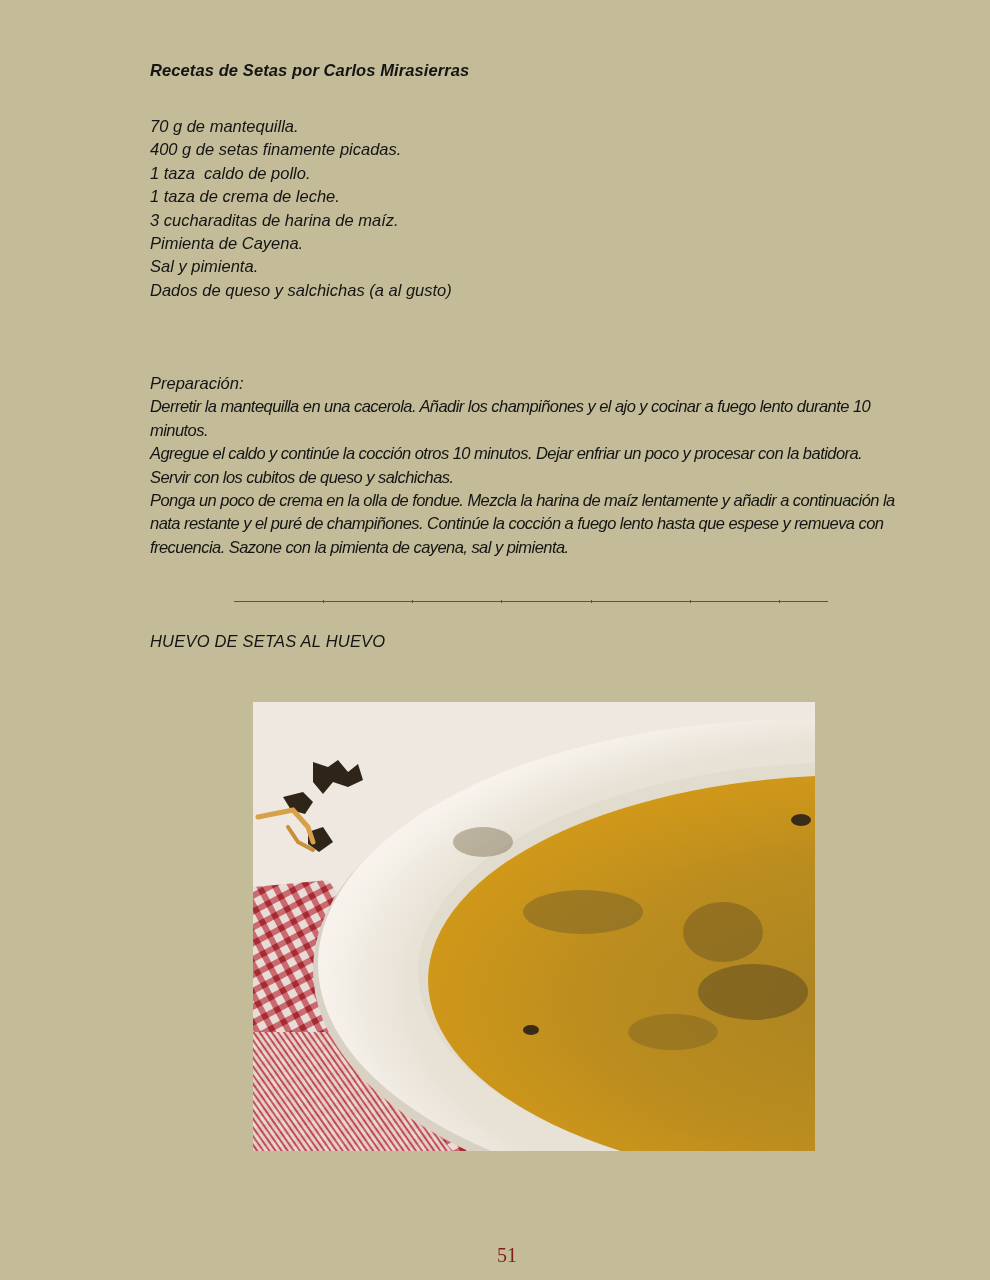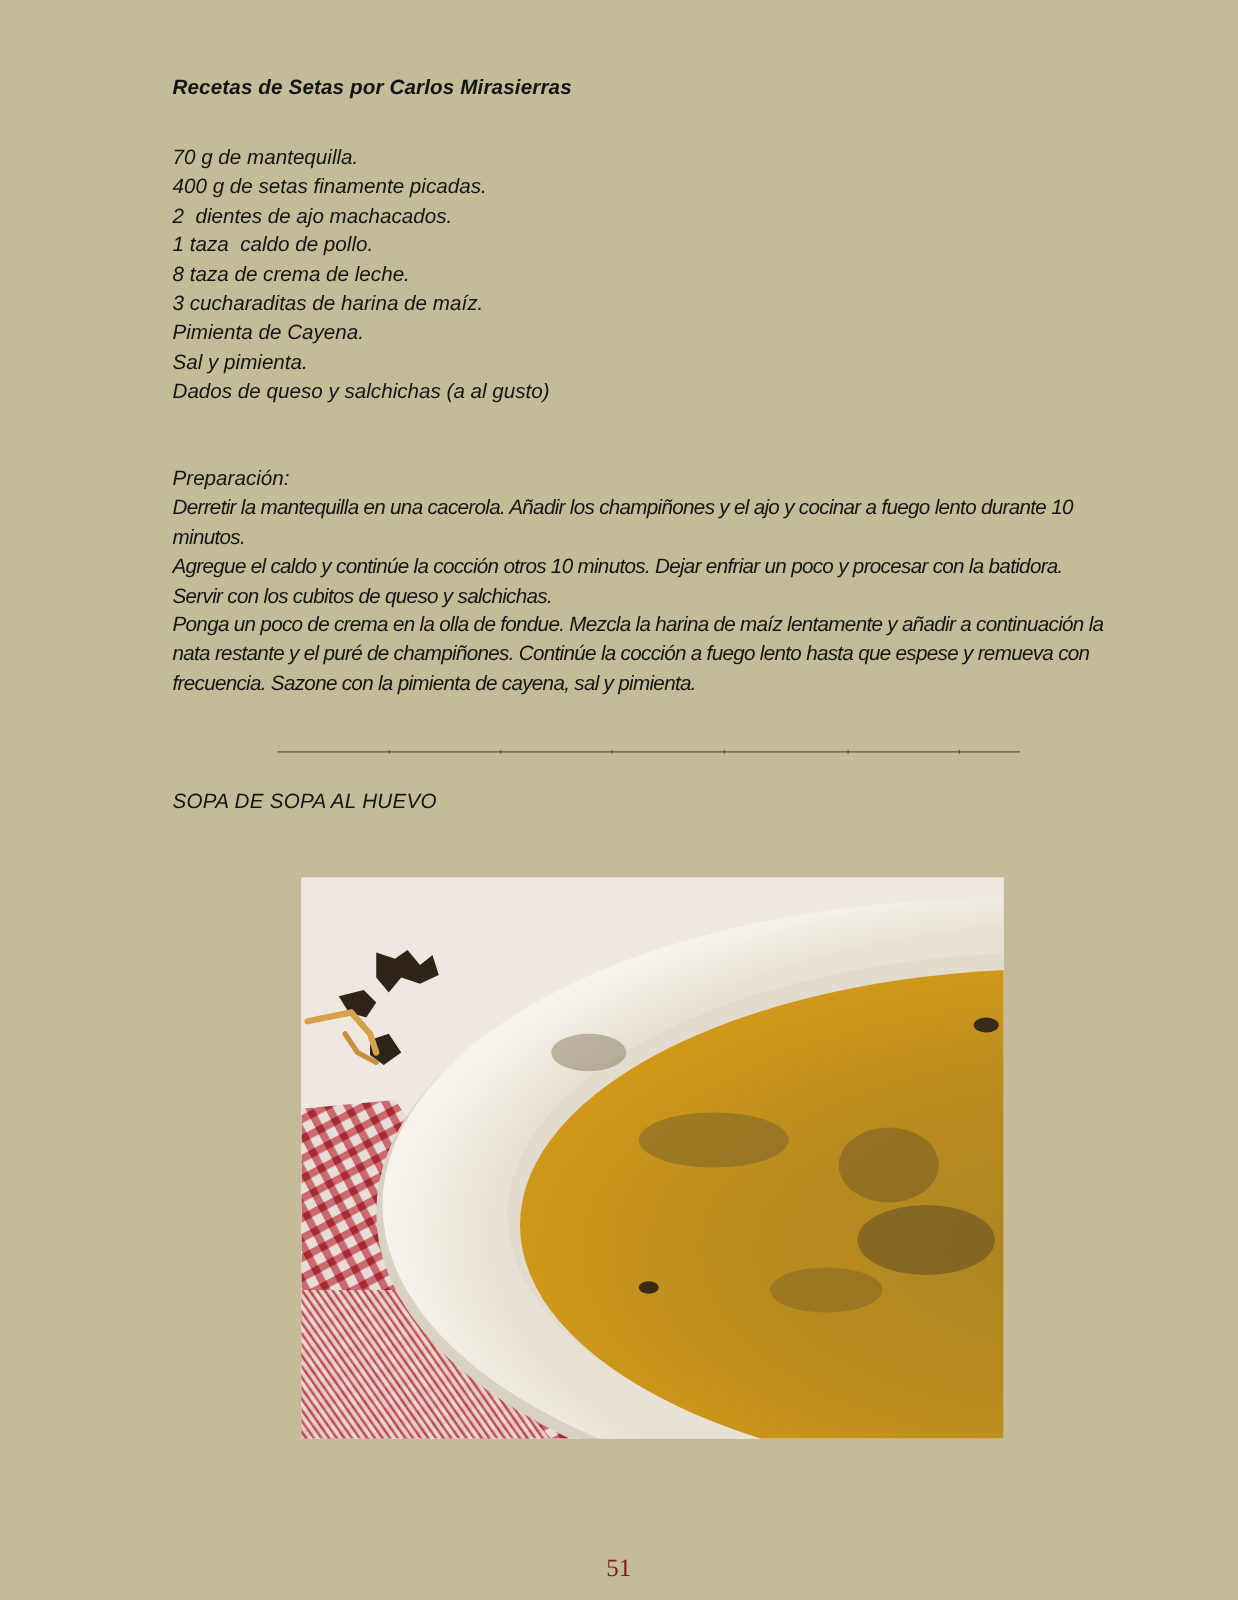--- a/index.html
+++ b/index.html
@@ -1,20 +1,20 @@
 <!DOCTYPE html>
 <html><head>
 <meta charset="utf-8">
 <style>
   html, body { margin:0; padding:0; }
   body {
     width:990px; height:1280px; background:#c4bc98; position:relative; overflow:hidden;
     font-family:"Liberation Sans", sans-serif; color:#141414;
   }
-  .page { position:absolute; left:0; top:0; width:836px; height:1280px; }
+  .page { position:absolute; left:12px; top:0; width:836px; height:1280px; }
   .header { position:absolute; left:138px; top:61px; font-size:16.5px; font-weight:bold; font-style:italic; letter-spacing:0.1px; }
   .ingredients { position:absolute; left:138px; top:115px; font-size:16.5px; font-style:italic; line-height:23.4px; }
   .ingredients div { white-space:pre; }
   .prep { position:absolute; left:138px; top:372px; width:770px; font-size:16.5px; font-style:italic; line-height:23.4px; }
   .prep p { margin:0; }
   .prep .cond { letter-spacing:-0.55px; word-spacing:0px; }
   .divider { position:absolute; left:222px; top:601px; width:594px; height:0; border-top:1px solid #5a5440; }
   .divider .tick { position:absolute; top:-2px; width:1px; height:3px; background:#5a5440; }
   .section-title { position:absolute; left:138px; top:632px; font-size:16.5px; font-style:italic; letter-spacing:0.2px; }
   .photo { position:absolute; left:241px; top:702px; width:562px; height:449px; overflow:hidden; background:#efe9e2; }
@@ -23,23 +23,22 @@
 </head>
 <body>
 
 <div class="page">
 
   <div class="header">Recetas de Setas por Carlos Mirasierras</div>
 
   <div class="ingredients">
     <div>70 g de mantequilla.</div>
     <div>400 g de setas finamente picadas.</div>
-    <div>2  dientes de ajo machacados.</div>
     <div>1 taza  caldo de pollo.</div>
-    <div>8 taza de crema de leche.</div>
+    <div>1 taza de crema de leche.</div>
     <div>3 cucharaditas de harina de maíz.</div>
     <div>Pimienta de Cayena.</div>
     <div>Sal y pimienta.</div>
     <div>Dados de queso y salchichas (a al gusto)</div>
   </div>
 
   <div class="prep">
     <p>Preparación:</p>
     <p class="cond">Derretir la mantequilla en una cacerola. Añadir los champiñones y el ajo y cocinar a fuego lento durante 10 minutos.</p>
     <p class="cond">Agregue el caldo y continúe la cocción otros 10 minutos. Dejar enfriar un poco y procesar con la batidora.</p>
@@ -49,21 +48,21 @@
 
   <div class="divider">
     <span class="tick" style="left:89px"></span>
     <span class="tick" style="left:178px"></span>
     <span class="tick" style="left:267px"></span>
     <span class="tick" style="left:357px"></span>
     <span class="tick" style="left:456px"></span>
     <span class="tick" style="left:545px"></span>
   </div>
 
-  <div class="section-title">SOPA DE SOPA AL HUEVO</div>
+  <div class="section-title">HUEVO DE SETAS AL HUEVO</div>
 
   <div class="photo">
     <svg width="562" height="449" viewBox="0 0 562 449" xmlns="http://www.w3.org/2000/svg">
       <defs>
         <pattern id="gingham" width="14" height="14" patternUnits="userSpaceOnUse" patternTransform="rotate(-28)">
           <rect width="14" height="14" fill="#e8ddd6"></rect>
           <rect width="14" height="6" fill="#c0434c" opacity="0.75"></rect>
           <rect width="6" height="14" fill="#c0434c" opacity="0.75"></rect>
           <rect width="6" height="6" fill="#a52a34"></rect>
         </pattern>

